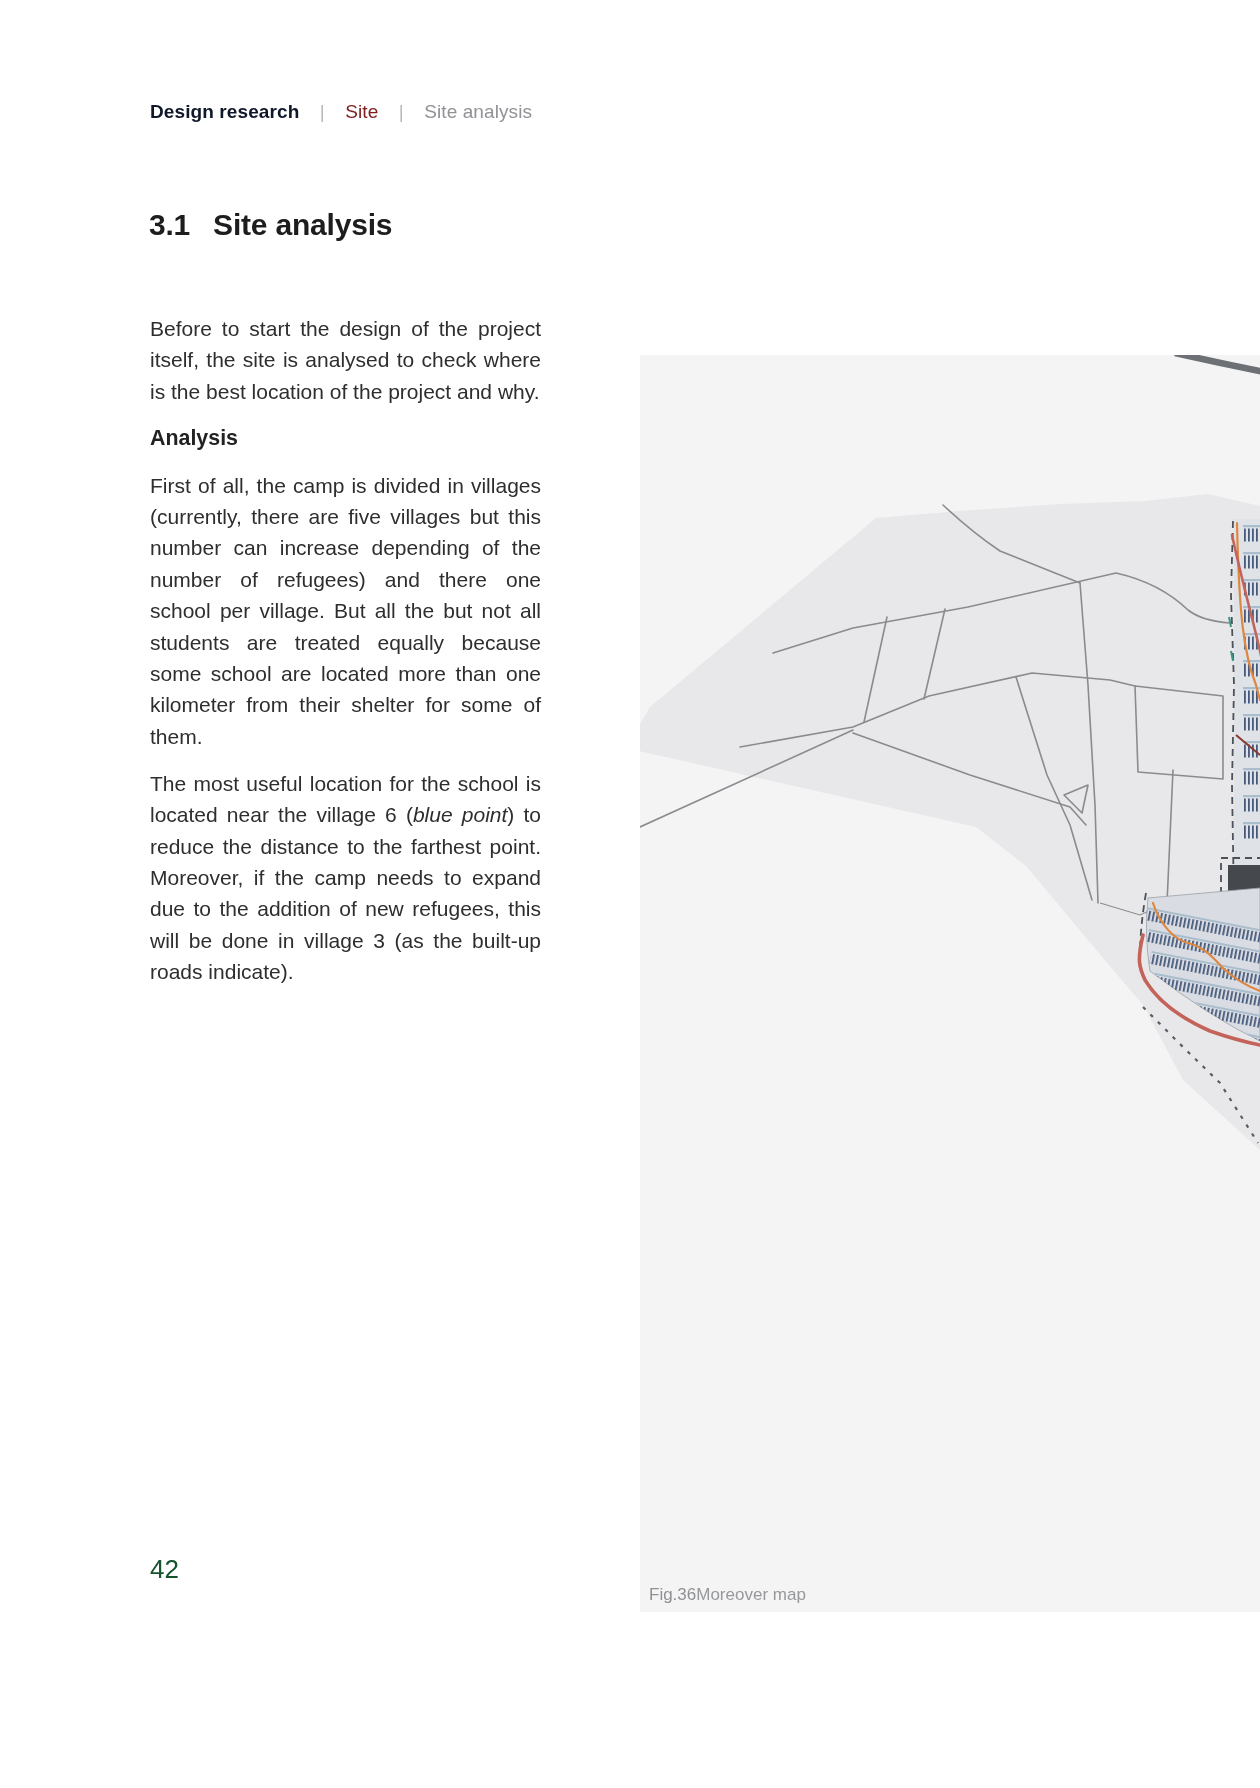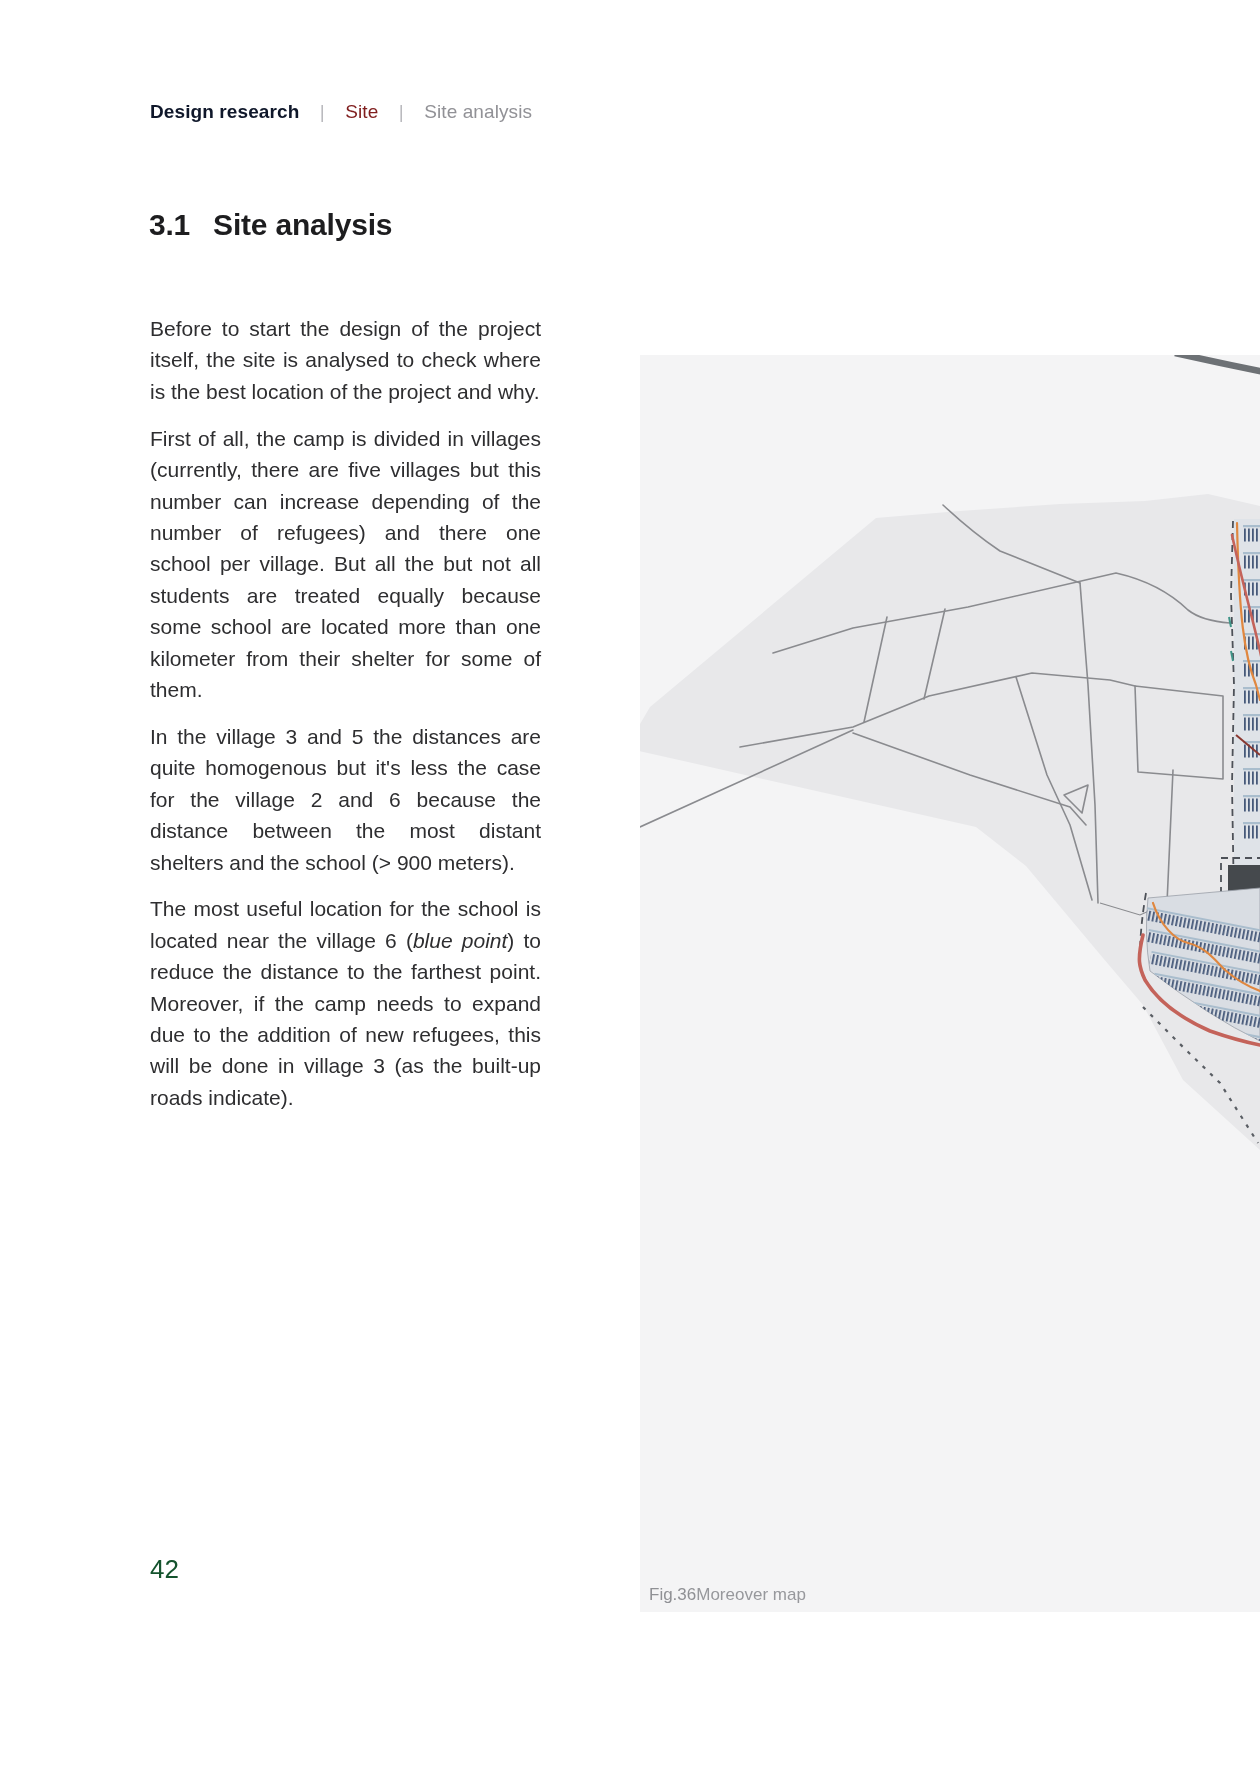--- a/index.html
+++ b/index.html
@@ -85,22 +85,22 @@
   <span class="crumb-sep">|</span>
   <span class="crumb-current">Site analysis</span>
 </header>
 
 <h1 class="page-title">
   <span class="num">3.1</span><span>Site analysis</span>
 </h1>
 
 <main class="text-column">
   <p>Before to start the design of the project itself, the site is analysed to check where is the best location of the project and why.</p>
+  <h2 class="subheading">Analysis</h2>
   <p>First of all, the camp is divided in villages (currently, there are five villages but this number can increase depending of the number of refugees) and there one school per village. But all the but not all students are treated equally because some school are located more than one kilometer from their shelter for some of them.</p>
-  <p>In the village 3 and 5 the distances are quite homogenous but it's less the case for the village 2 and 6 because the distance between the most distant shelters and the school (&gt; 900 meters).</p>
   <p><span>The most useful location for the school is located near the village 6 (</span><span class="italic">blue point</span><span>) to reduce the distance to the farthest point. Moreover, if the camp needs to expand due to the addition of new refugees, this will be done in village 3 (as the built-up roads indicate).</span></p>
 </main>
 
 <figure class="figure">
   <svg viewBox="0 0 620 1257" preserveAspectRatio="none">
     <defs>
       <pattern id="hatch" width="4" height="10" patternUnits="userSpaceOnUse">
         <rect class="hatch-stripe" x="0" y="0" width="1.8" height="10"></rect>
       </pattern>
       <clipPath id="clusterClip">

